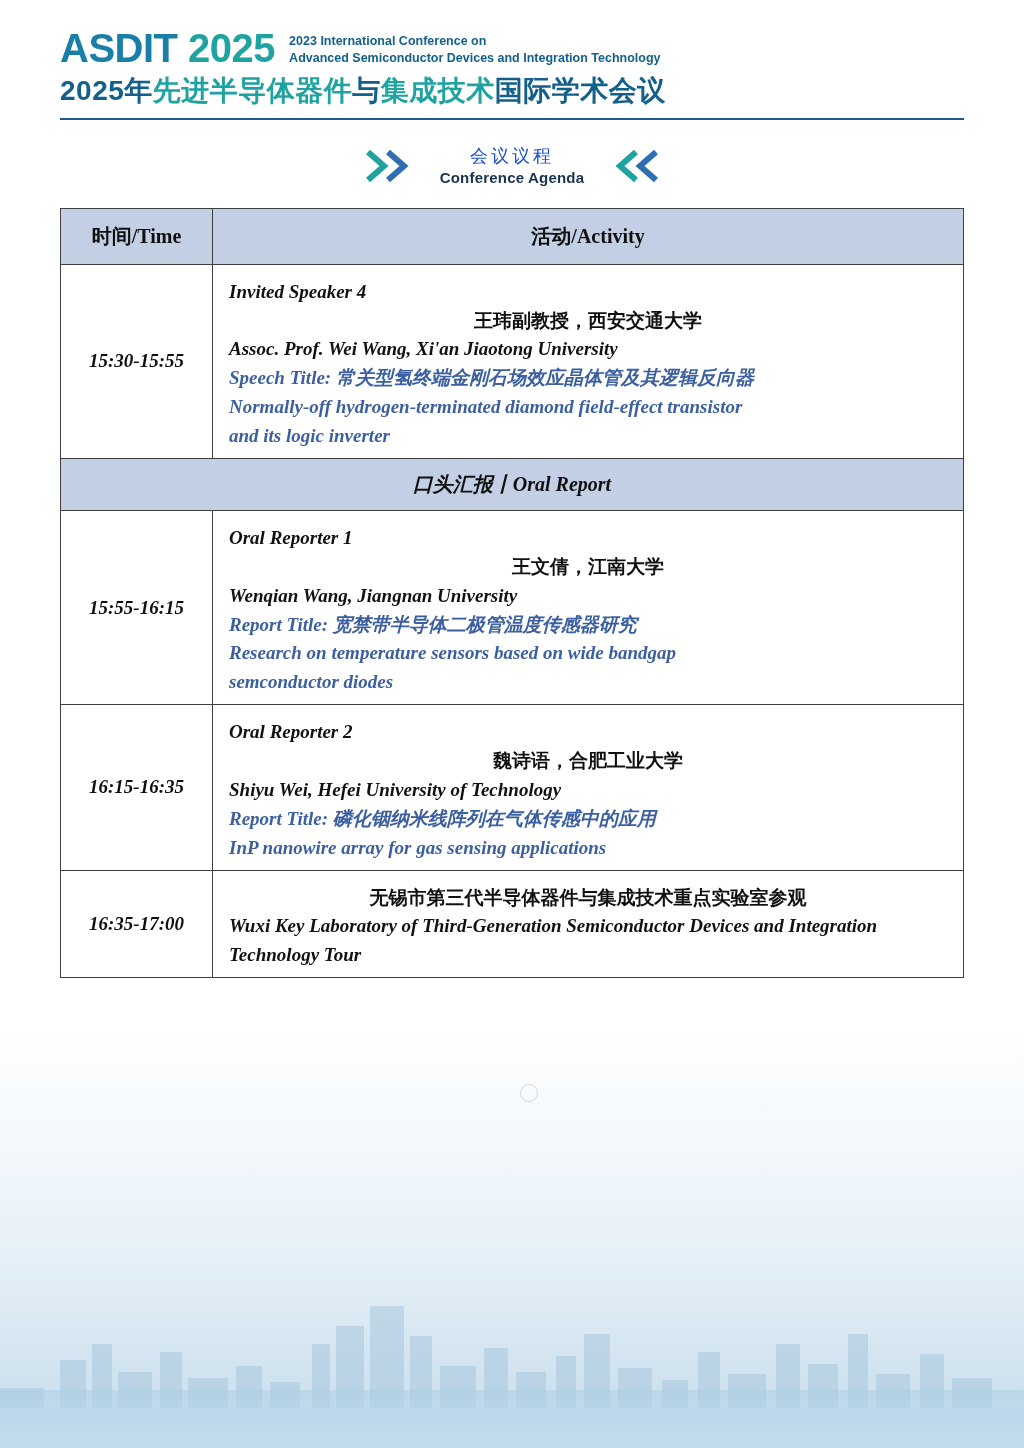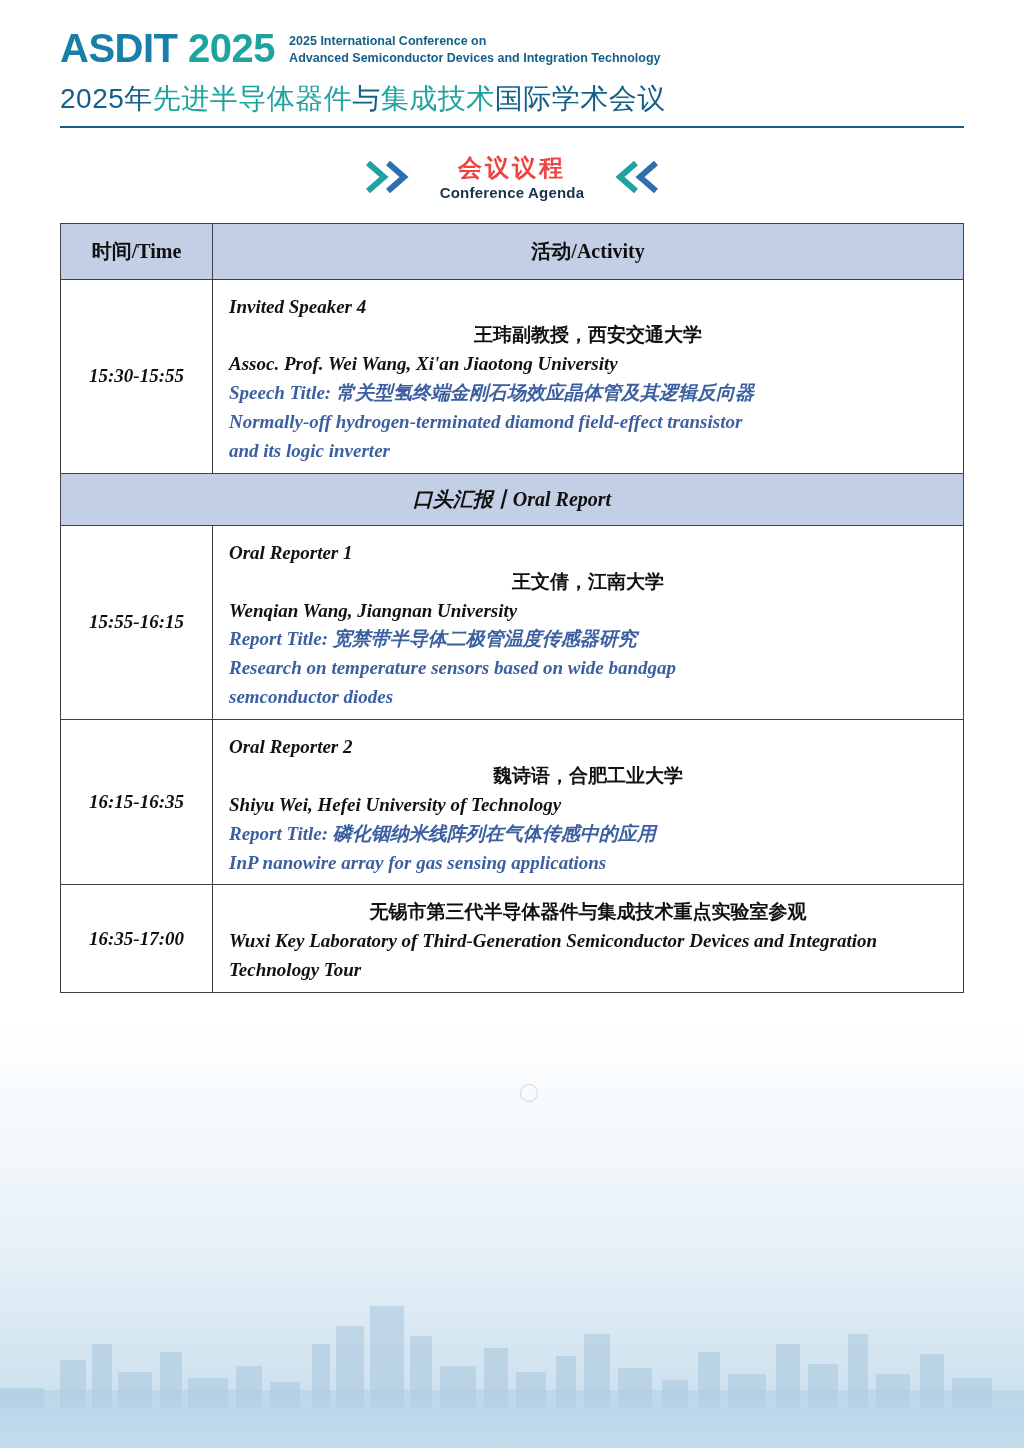--- a/index.html
+++ b/index.html
@@ -65,23 +65,23 @@
     font-family: "Liberation Sans", sans-serif;
     font-size: 12.5px;
     font-weight: bold;
     color: #13608a;
     line-height: 1.32;
     padding-bottom: 2px;
   }
   .logo-line2 {
     font-family: "Liberation Sans", sans-serif;
     font-size: 28px;
-    font-weight: normal;
+    font-weight: bold;
     color: #13608a;
-    margin-top: 12px;
+    margin-top: 4px;
     letter-spacing: 0.5px;
   }
   .logo-line2 .teal { color: #1fa3a0; }
   .rule {
     border-bottom: 2px solid #1a5c86;
     margin-top: 8px;
   }
 
   
   .title-row {
@@ -95,23 +95,23 @@
     display: flex;
     gap: 0px;
     align-items: center;
   }
   .chev svg { display: block; }
   .title-block {
     text-align: center;
     font-family: "Liberation Sans", sans-serif;
   }
   .title-cn {
-    font-size: 24px;
-    font-weight: bold;
-    color: #ef4444;
+    font-size: 18px;
+    font-weight: normal;
+    color: #1d4ed8;
     letter-spacing: 3px;
     line-height: 1.15;
   }
   .title-en {
     font-size: 15px;
     font-weight: bold;
     color: #17334f;
     letter-spacing: 0.2px;
     margin-top: 2px;
   }
@@ -233,21 +233,21 @@
   </g>
 </svg>
 <div class="bg-water"></div>
 
 <div class="page">
 
   <div class="masthead">
     <div class="logo-line1">
       <div class="logo-asdit"><span>ASDIT</span><span class="teal"> 2025</span></div>
       <div class="logo-sub">
-        <div>2025 International Conference on</div>
+        <div>2023 International Conference on</div>
         <div>Advanced Semiconductor Devices and Integration Technology</div>
       </div>
     </div>
     <div class="logo-line2"><span>2025年</span><span class="teal">先进半导体器件</span><span>与</span><span class="teal">集成技术</span><span>国际学术会议</span></div>
     <div class="rule"></div>
   </div>
 
   <div class="title-row">
     <span class="chev">
       <svg width="52" height="34" viewBox="0 0 52 34">

